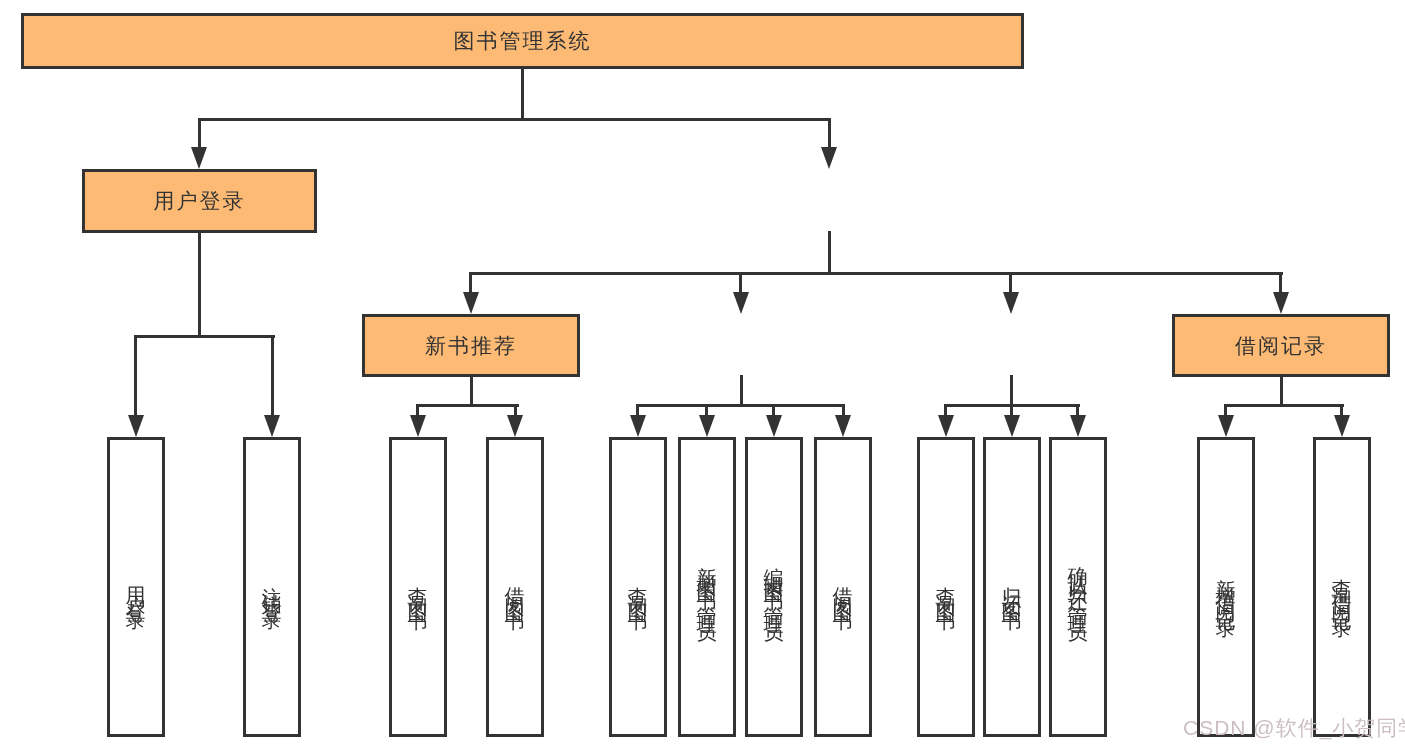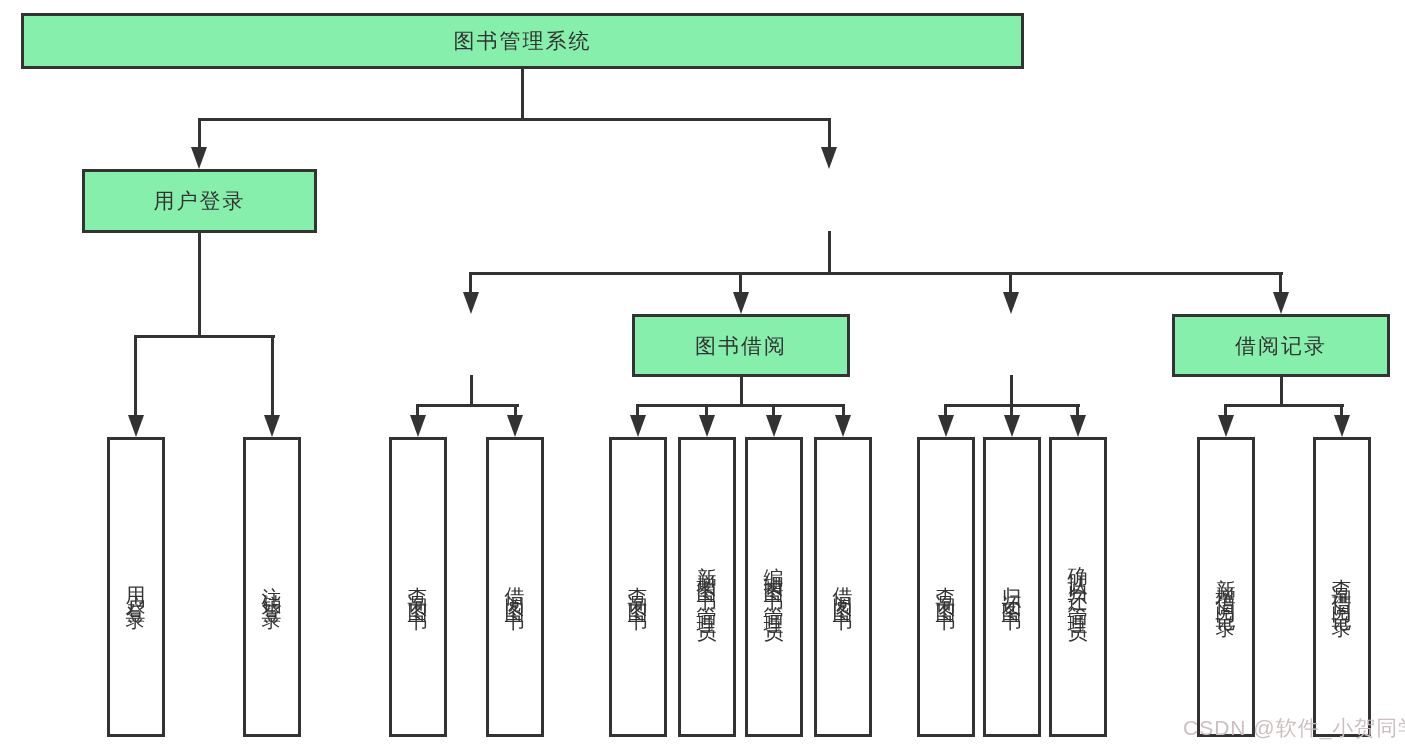--- a/index.html
+++ b/index.html
@@ -1,21 +1,21 @@
 <!DOCTYPE html>
 <html><head>
 <meta charset="utf-8">
 <style>
   html,body{margin:0;padding:0;background:#fff;}
   .canvas{
     position:relative;width:1405px;height:747px;background:#ffffff;
     font-family:"Liberation Sans",sans-serif;color:#333333;overflow:hidden;
   }
   .box{
-    position:absolute;box-sizing:border-box;border:3px solid #333333;background:#86efac;
+    position:absolute;box-sizing:border-box;border:3px solid #333333;background:#fdba74;
     display:flex;align-items:center;justify-content:center;
     font-size:21px;letter-spacing:2px;white-space:nowrap;
   }
   .leaf{
     position:absolute;box-sizing:border-box;border:3px solid #333333;background:#ffffff;
     display:flex;align-items:center;justify-content:center;
   }
   .leaf span{
     writing-mode:vertical-rl;text-orientation:mixed;
     font-size:20px;letter-spacing:8px;line-height:1;white-space:nowrap;
@@ -59,21 +59,21 @@
   <div class="hline" style="left:469px;top:272px;width:814px;"></div>
   <div class="vline" style="left:469px;top:272px;height:24px;"></div>
   <div class="arrow" style="left:463px;top:292px;"></div>
   <div class="vline" style="left:739px;top:272px;height:24px;"></div>
   <div class="arrow" style="left:733px;top:292px;"></div>
   <div class="vline" style="left:1009px;top:272px;height:24px;"></div>
   <div class="arrow" style="left:1003px;top:292px;"></div>
   <div class="vline" style="left:1279px;top:272px;height:24px;"></div>
   <div class="arrow" style="left:1273px;top:292px;"></div>
 
-  <div class="box" style="left:632px;top:314px;width:218px;height:63px;">图书借阅</div>
+  <div class="box" style="left:362px;top:314px;width:218px;height:63px;">新书推荐</div>
   <div class="box" style="left:1172px;top:314px;width:218px;height:63px;">借阅记录</div>
 
   <div class="vline" style="left:470px;top:375px;height:32px;"></div>
   <div class="hline" style="left:416px;top:404px;width:103px;"></div>
   <div class="vline" style="left:416px;top:404px;height:15px;"></div>
   <div class="arrow" style="left:410px;top:415px;"></div>
   <div class="vline" style="left:514px;top:404px;height:15px;"></div>
   <div class="arrow" style="left:507px;top:415px;"></div>
 
   <div class="vline" style="left:740px;top:375px;height:32px;"></div>

